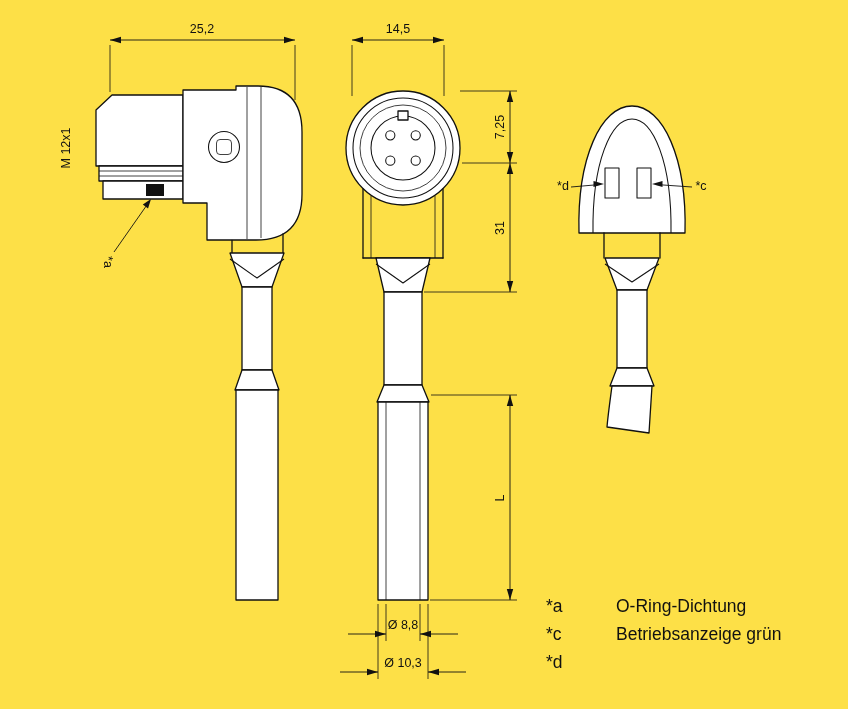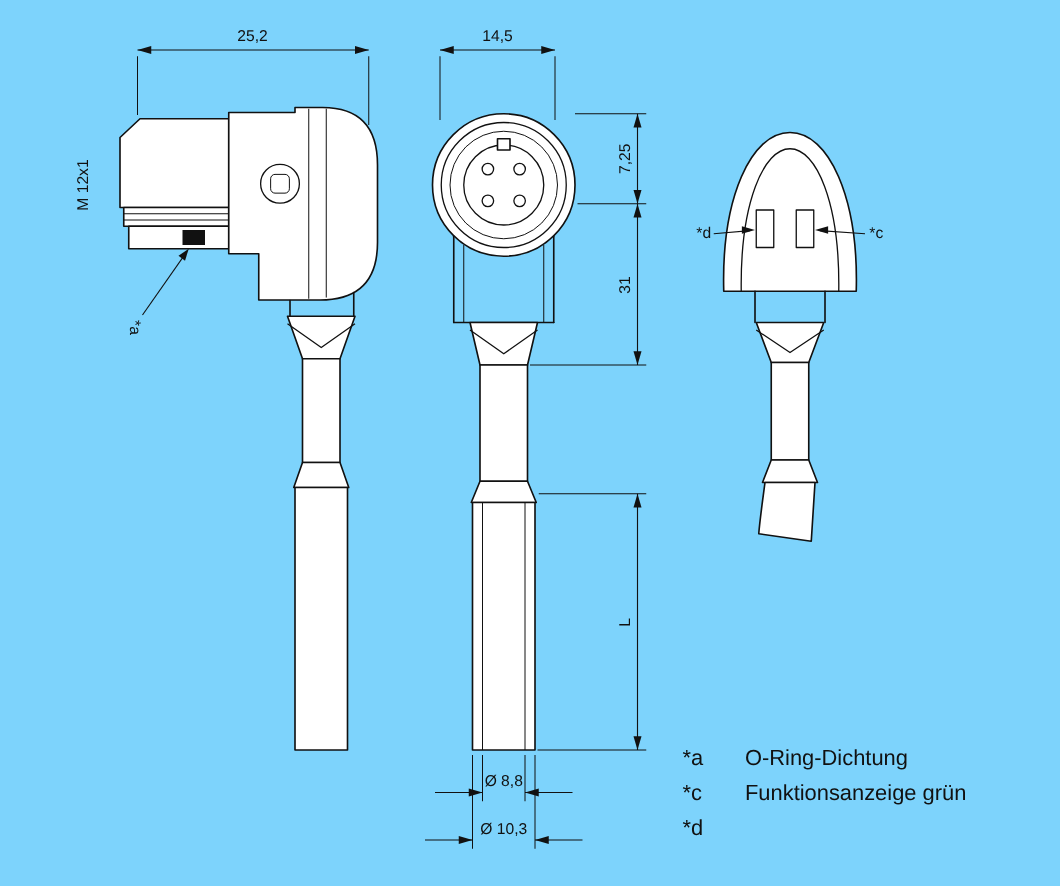--- a/index.html
+++ b/index.html
@@ -1,29 +1,29 @@
 <!DOCTYPE html>
 <html><head>
 <meta charset="utf-8">
 <style>
   html,body{margin:0;padding:0;background:#fff;}
-  .canvas{position:relative;width:848px;height:709px;background:#7dd3fc;overflow:hidden;
+  .canvas{position:relative;width:848px;height:709px;background:#fde047;overflow:hidden;
           font-family:"Liberation Sans",sans-serif;}
   svg{position:absolute;left:0;top:0;}
   .ol   {fill:none;stroke:#111;stroke-width:1.3;stroke-linejoin:round;stroke-linecap:round;}
   .olw  {fill:#fff;stroke:#111;stroke-width:1.3;stroke-linejoin:round;}
   .med  {fill:none;stroke:#111;stroke-width:1.05;stroke-linejoin:round;}
   .thin {fill:none;stroke:#111;stroke-width:0.8;}
   .dim  {fill:none;stroke:#111;stroke-width:0.9;}
   .arr  {fill:#111;stroke:none;}
   .dimtxt{font-size:12.5px;fill:#111;font-family:"Liberation Sans",sans-serif;}
   .legend{position:absolute;left:546px;top:592px;}
   .legend-row{display:flex;align-items:center;height:28px;font-size:17.5px;color:#111;}
   .legend-key{width:50px;}
-  .legend-label{white-space:nowrap;}
+  .legend-label{white-space:nowrap;margin-left:20px;}
 </style>
 </head>
 <body>
 
 <div class="canvas">
 <svg width="848" height="709" viewBox="0 0 848 709">
   <defs>
     <pattern id="knurl" width="7" height="7" patternUnits="userSpaceOnUse">
       <path d="M0,7 L7,0 M0,0 L7,7" stroke="#333" stroke-width="0.7" fill="none"></path>
     </pattern>
@@ -207,19 +207,19 @@
   </g>
 </svg>
 
 <div class="legend">
   <div class="legend-row">
     <span class="legend-key">*a</span>
     <span class="legend-label">O-Ring-Dichtung</span>
   </div>
   <div class="legend-row">
     <span class="legend-key">*c</span>
-    <span class="legend-label">Funktionsanzeige grün</span>
+    <span class="legend-label">Betriebsanzeige grün</span>
   </div>
   <div class="legend-row">
     <span class="legend-key">*d</span>
   </div>
 </div>
 </div>
 
 </body></html>

